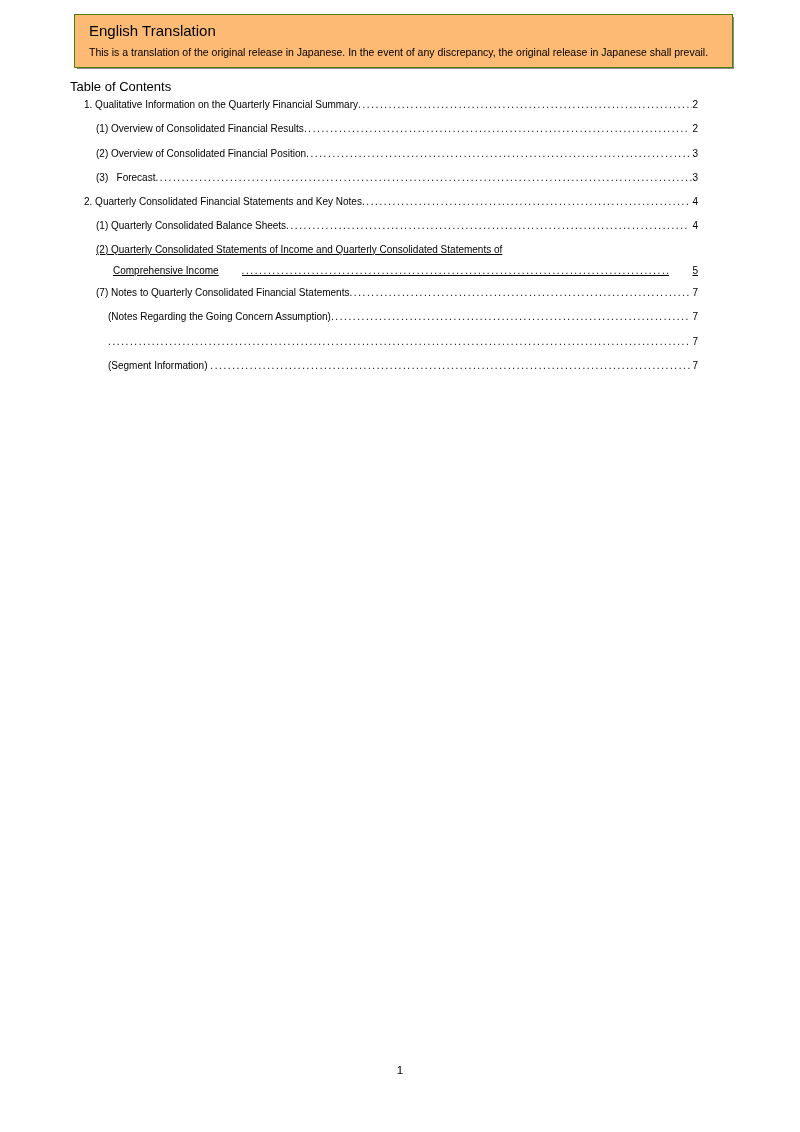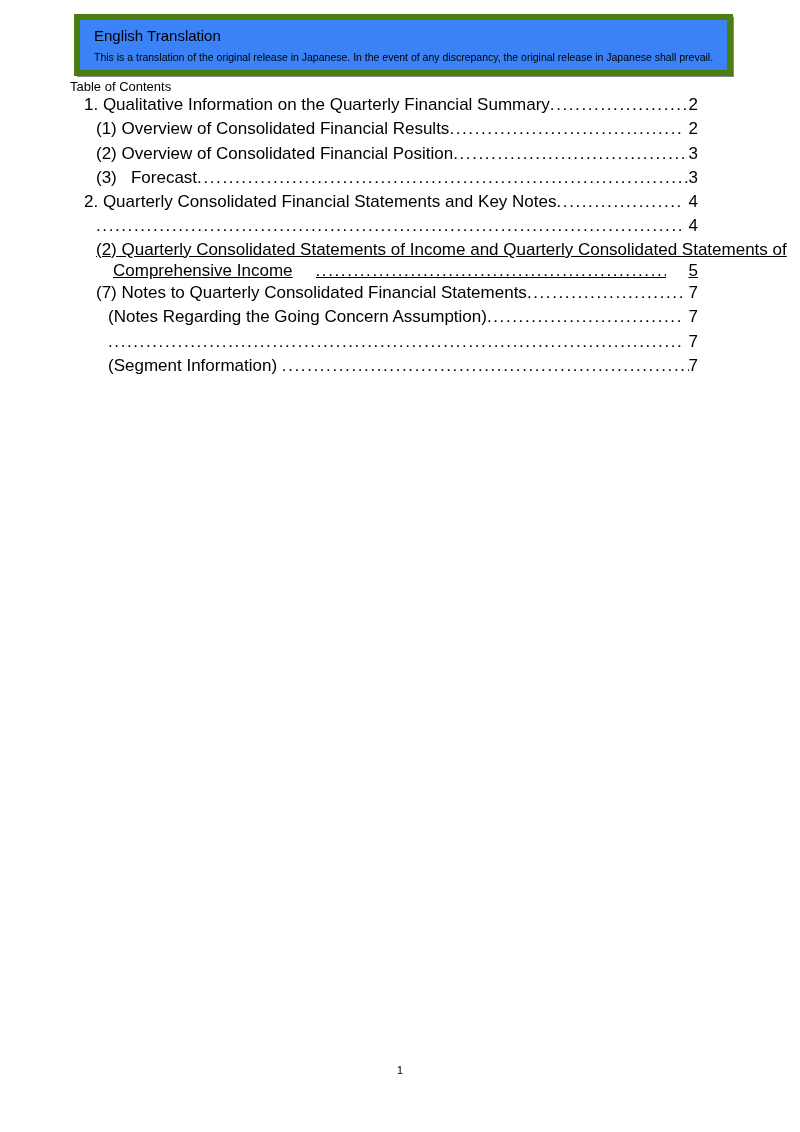--- a/index.html
+++ b/index.html
@@ -12,24 +12,24 @@
     color: #000;
     overflow: hidden;
   }
 
   
   .header-box {
     position: absolute;
     left: 74px;
     top: 14px;
     width: 659px;
-    height: 62px;
-    border: 6px solid #4d7c0f;
+    height: 54px;
+    border: 1px solid #4d7c0f;
     box-shadow: 2px 2px 0 -1px #8a8a8a;
-    background: #3b82f6;
+    background: #fdba74;
     padding: 6px 10px 6px 14px;
   }
   .hb-title {
     font-size: 15px;
     line-height: 20px;
   }
   .hb-note {
     font-size: 10.5px;
     line-height: 14px;
     margin-top: 4px;
@@ -46,21 +46,21 @@
   }
   .toc {
     position: absolute;
     left: 70px;
     top: 93px;
     width: 628px;
   }
   .toc-row {
     display: flex;
     align-items: baseline;
-    font-size: 17px;
+    font-size: 10px;
     line-height: 24.3px;
     white-space: pre;
   }
   .toc-row.tight { line-height: 21.2px; text-decoration: underline; }
   .toc-row.lvl-l1   { padding-left: 14px; }
   .toc-row.lvl-l2   { padding-left: 26px; }
   .toc-row.lvl-l3   { padding-left: 38px; }
   .toc-row.lvl-cont { padding-left: 43px; gap: 23px; }
   .toc-title { flex: 0 0 auto; }
   .toc-leader {
@@ -116,20 +116,21 @@
     <span class="toc-page">3</span>
   </div>
 
   <div class="toc-row lvl-l1">
     <span class="toc-title">2. Quarterly Consolidated Financial Statements and Key Notes</span>
     <span class="toc-leader">............................................................................................................................................................................................................................................................................................................</span>
     <span class="toc-page"> 4</span>
   </div>
 
   <div class="toc-row lvl-l2">
+    <span class="toc-title">(1) Quarterly Consolidated Balance Sheets</span>
     <span class="toc-leader">............................................................................................................................................................................................................................................................................................................</span>
     <span class="toc-page"> 4</span>
   </div>
 
   <div class="toc-row lvl-l2 tight">
     <span class="toc-title">(2) Quarterly Consolidated Statements of Income and Quarterly Consolidated Statements of</span>
     
     
   </div>
 

